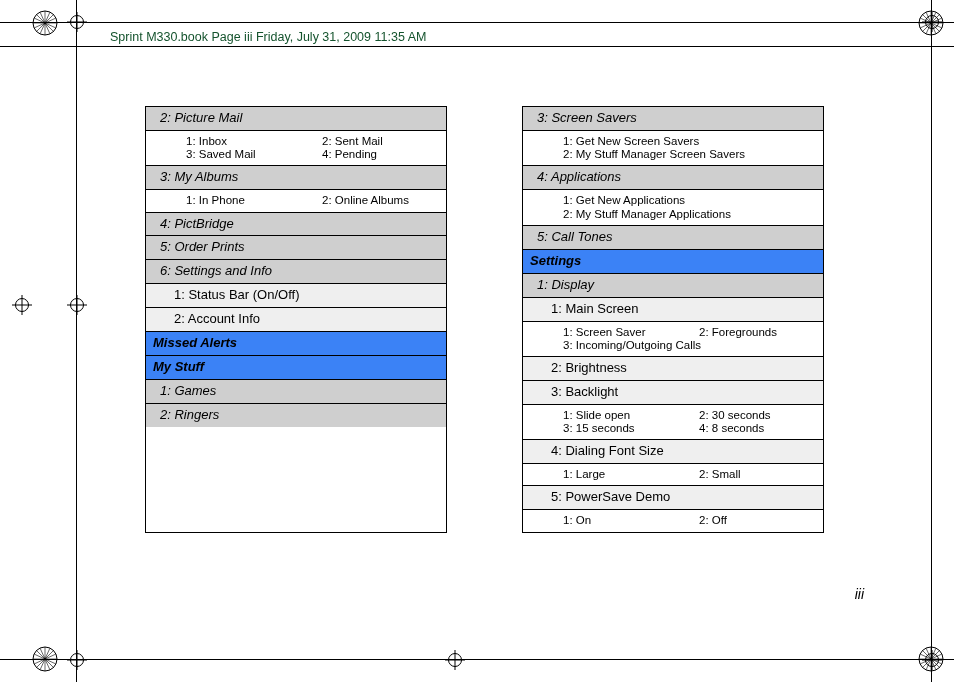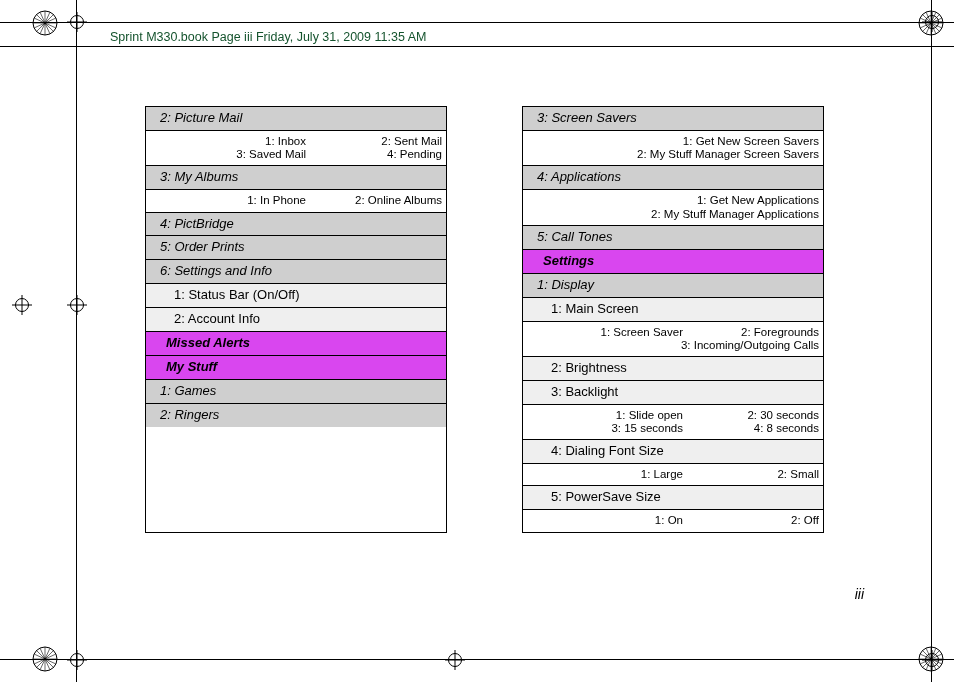--- a/index.html
+++ b/index.html
@@ -53,24 +53,23 @@
   .col {
     flex: 0 0 300px;
     border:1px solid #000;
   }
   .row {
     border-bottom:1px solid #000;
     font-size:13px;
     line-height:1.15;
     display:flex;
     align-items:center;
-    text-align:right;
   }
   .row:last-child { border-bottom:none; }
-  .row.ylw { background:#d946ef; font-weight:bold; font-style:italic; padding:4px 20px; }
+  .row.ylw { background:#3b82f6; font-weight:bold; font-style:italic; padding:4px 7px; }
   .row.gry { background:#cfcfcf; font-style:italic; padding:4px 4px 4px 14px; }
   .row.sub { background:#efefef; padding:4px 4px 4px 28px; }
   .row.sub2 { background:#fff; font-size:11.5px; padding:4px 4px 4px 40px; }
   .grid2 {
     display:grid;
     grid-template-columns: 1fr 1fr;
     column-gap:16px;
     width:100%;
   }
   .page-num {
@@ -245,21 +244,21 @@
         <span>4: 8 seconds</span>
       </div>
     </div>
     <div class="row sub">4: Dialing Font Size</div>
     <div class="row sub2">
       <div class="grid2">
         <span>1: Large</span>
         <span>2: Small</span>
       </div>
     </div>
-    <div class="row sub">5: PowerSave Size</div>
+    <div class="row sub">5: PowerSave Demo</div>
     <div class="row sub2">
       <div class="grid2">
         <span>1: On</span>
         <span>2: Off</span>
       </div>
     </div>
   </div>
 </div>
 
 <div class="page-num">iii</div>

